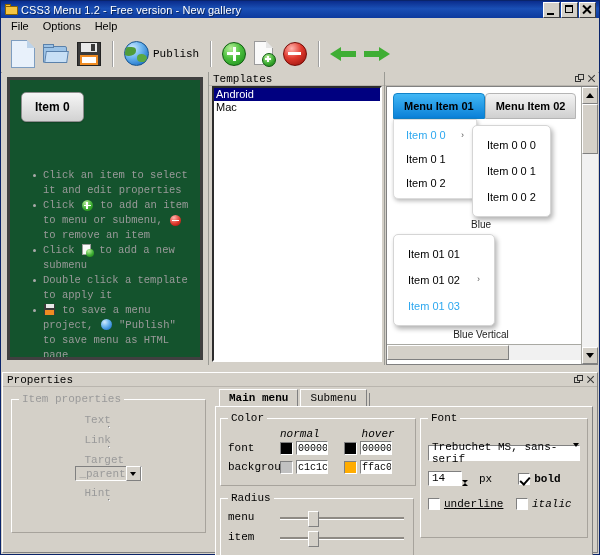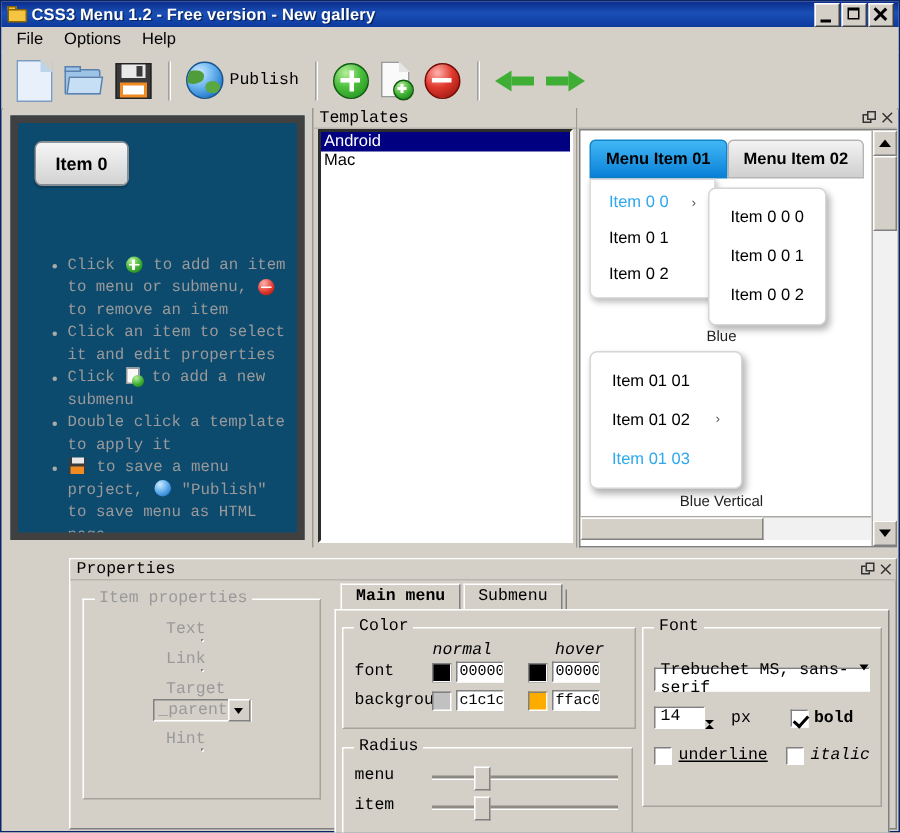--- a/index.html
+++ b/index.html
@@ -13,21 +13,21 @@
        border:1px solid #0a246a;background:#d4d0c8;}
 
   
   .titlebar{height:17px;background:linear-gradient(to bottom,#0a2c8c 0%,#1a4fb5 45%,#0d3a9e 100%);
     display:flex;align-items:center;padding:0 2px;color:#fff;}
   .tb-icon{width:13px;height:12px;margin:0 3px 0 2px;position:relative;flex:none;}
   .tb-icon .f1{position:absolute;left:0;top:2px;width:13px;height:9px;background:#f5c542;
     border:1px solid #8a6400;box-sizing:border-box;border-radius:0 1px 1px 1px;}
   .tb-icon .f2{position:absolute;left:0;top:0px;width:6px;height:3px;background:#f5c542;
     border:1px solid #8a6400;box-sizing:border-box;}
-  .tb-title{font-size:11px;font-weight:bold;white-space:nowrap;letter-spacing:.1px;
+  .tb-title{font-size:11px;font-weight:normal;white-space:nowrap;letter-spacing:.1px;
     text-shadow:1px 1px 0 rgba(0,0,0,.45);}
   .tb-spacer{flex:1;}
   .tb-btns{display:flex;gap:1px;padding-right:1px;}
   .tb-btn{width:15px;height:14px;background:#d4d0c8;border:1px solid;
     border-color:#fff #404040 #404040 #fff;position:relative;}
   .tb-btn i{position:absolute;background:#000;}
   .b-min i{left:3px;bottom:2px;width:7px;height:2px;}
   .b-max i{left:3px;top:2px;width:8px;height:8px;border:1px solid #000;background:none;
     box-sizing:border-box;border-top-width:2px;}
   .b-close i{left:6px;top:1px;width:1.6px;height:11px;transform:rotate(45deg);}
@@ -110,21 +110,21 @@
     border:1px solid #333;box-sizing:border-box;}
   .pb-float:after{content:"";position:absolute;left:3px;top:0;width:6px;height:6px;
     border:1px solid #333;box-sizing:border-box;background:#d4d0c8;}
   .pb-close:before,.pb-close:after{content:"";position:absolute;left:4px;top:0;width:1.4px;height:9px;background:#333;}
   .pb-close:before{transform:rotate(45deg);}
   .pb-close:after{transform:rotate(-45deg);}
 
   
   .editpanel{width:207px;height:100%;position:relative;background:#d4d0c8;
     border-right:1px solid #9a9a94;box-sizing:border-box;padding:5px;}
-  .canvas{width:100%;height:100%;background:#0c4a6e;border:5px solid #404040;box-sizing:border-box;
+  .canvas{width:100%;height:100%;background:#14532d;border:3px solid #404040;box-sizing:border-box;
     position:relative;overflow:hidden;}
   .item0{position:absolute;left:11px;top:12px;padding:7px 13px;font-weight:bold;font-size:12px;
     background:linear-gradient(to bottom,#f6f6f6,#d2d2d2);border:1px solid #8e8e8e;
     border-radius:5px;box-shadow:0 1px 1px rgba(0,0,0,.18);}
   .helpul{position:absolute;left:22px;top:88px;right:6px;margin:0;padding:0;list-style:none;
     color:#9a9a9a;font-family:"Liberation Mono",monospace;font-size:10.5px;line-height:15px;}
   .helpul li{position:relative;padding-left:11px;margin-bottom:0px;}
   .helpul li:before{content:"";position:absolute;left:1px;top:6px;width:3px;height:3px;
     border-radius:50%;background:#aaa;}
   .ii{display:inline-block;vertical-align:-3px;margin:0 1px;}
@@ -196,21 +196,21 @@
     border-bottom:none;}
   .vitem.on{background:linear-gradient(to bottom,#41b7f5,#0a80d8);border-color:#1183c9;color:#000;}
   .vitem:last-child{border-bottom:1px solid #b5b5b5;}
   .tplcaption{text-align:center;font-size:10px;color:#222;}
 
   
   .hsplit{position:absolute;left:0;right:0;top:294px;height:6px;background:#d4d0c8;}
 
   
   .propspanel{position:absolute;left:0;right:0;top:300px;bottom:0;background:#d4d0c8;
-    border:1px solid #fff;box-sizing:border-box;border-right-color:#808080;border-bottom-color:#808080;margin-left:44px;}
+    border:1px solid #fff;box-sizing:border-box;border-right-color:#808080;border-bottom-color:#808080;}
   .propbody{position:absolute;left:0;right:0;top:14px;bottom:0;display:flex;}
   .leftprops{width:209px;box-sizing:border-box;padding:6px 6px 0 8px;}
   .rightprops{flex:1;box-sizing:border-box;padding:4px 4px 0 3px;
     display:flex;flex-direction:column;}
 
   fieldset.grp{border:1px solid #a7a39c;border-top-color:#fff;border-left-color:#fff;
     margin:0;padding:4px 7px 6px 7px;}
   fieldset.grp legend{font-size:11px;font-family:"Liberation Mono",monospace;padding:0 3px;}
   .dim{color:#9a9a9a;}
   .frow{display:flex;align-items:center;margin:5px 0 6px 0;flex-direction:column;}
@@ -365,31 +365,31 @@
 
   <div class="work">
 
     <div class="row-top">
 
       <div class="editpanel">
         <div class="canvas">
           <div class="item0">Item 0</div>
           <ul class="helpul">
             <li>
+              <span>Click an item to select it</span>
+              <span>and edit properties</span>
+            </li>
+            <li>
               <span>Click</span>
               <span class="ii ii-plus"><i></i><b></b></span>
               <span>to add an item</span>
               <span>to menu or submenu,</span>
               <span class="ii ii-minus"><i></i></span>
               <span>to</span>
               <span>remove an item</span>
-            </li>
-            <li>
-              <span>Click an item to select it</span>
-              <span>and edit properties</span>
             </li>
             <li>
               <span>Click</span>
               <span class="ii ii-page"><span class="pg"></span><span class="bd"></span></span>
               <span>to add a new</span>
               <span>submenu</span>
             </li>
             <li>
               <span>Double click a template to</span>
               <span>apply it</span>

